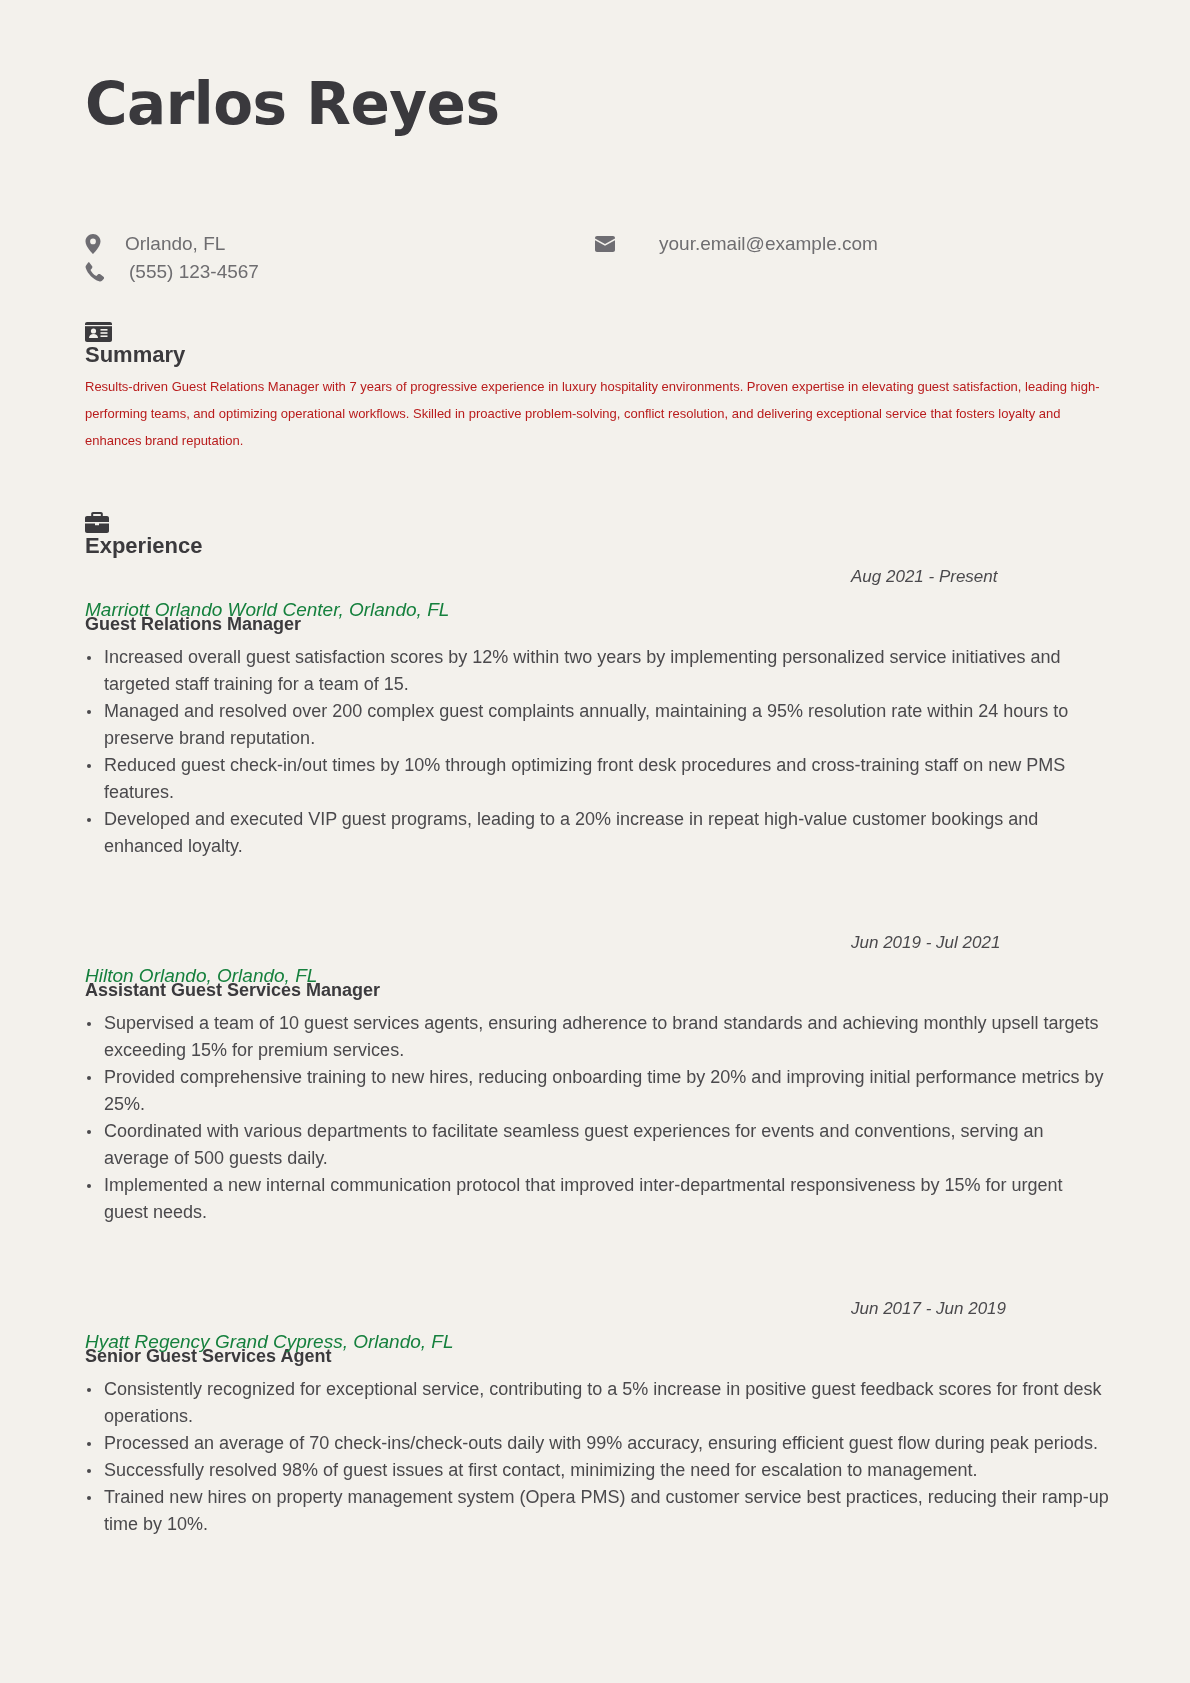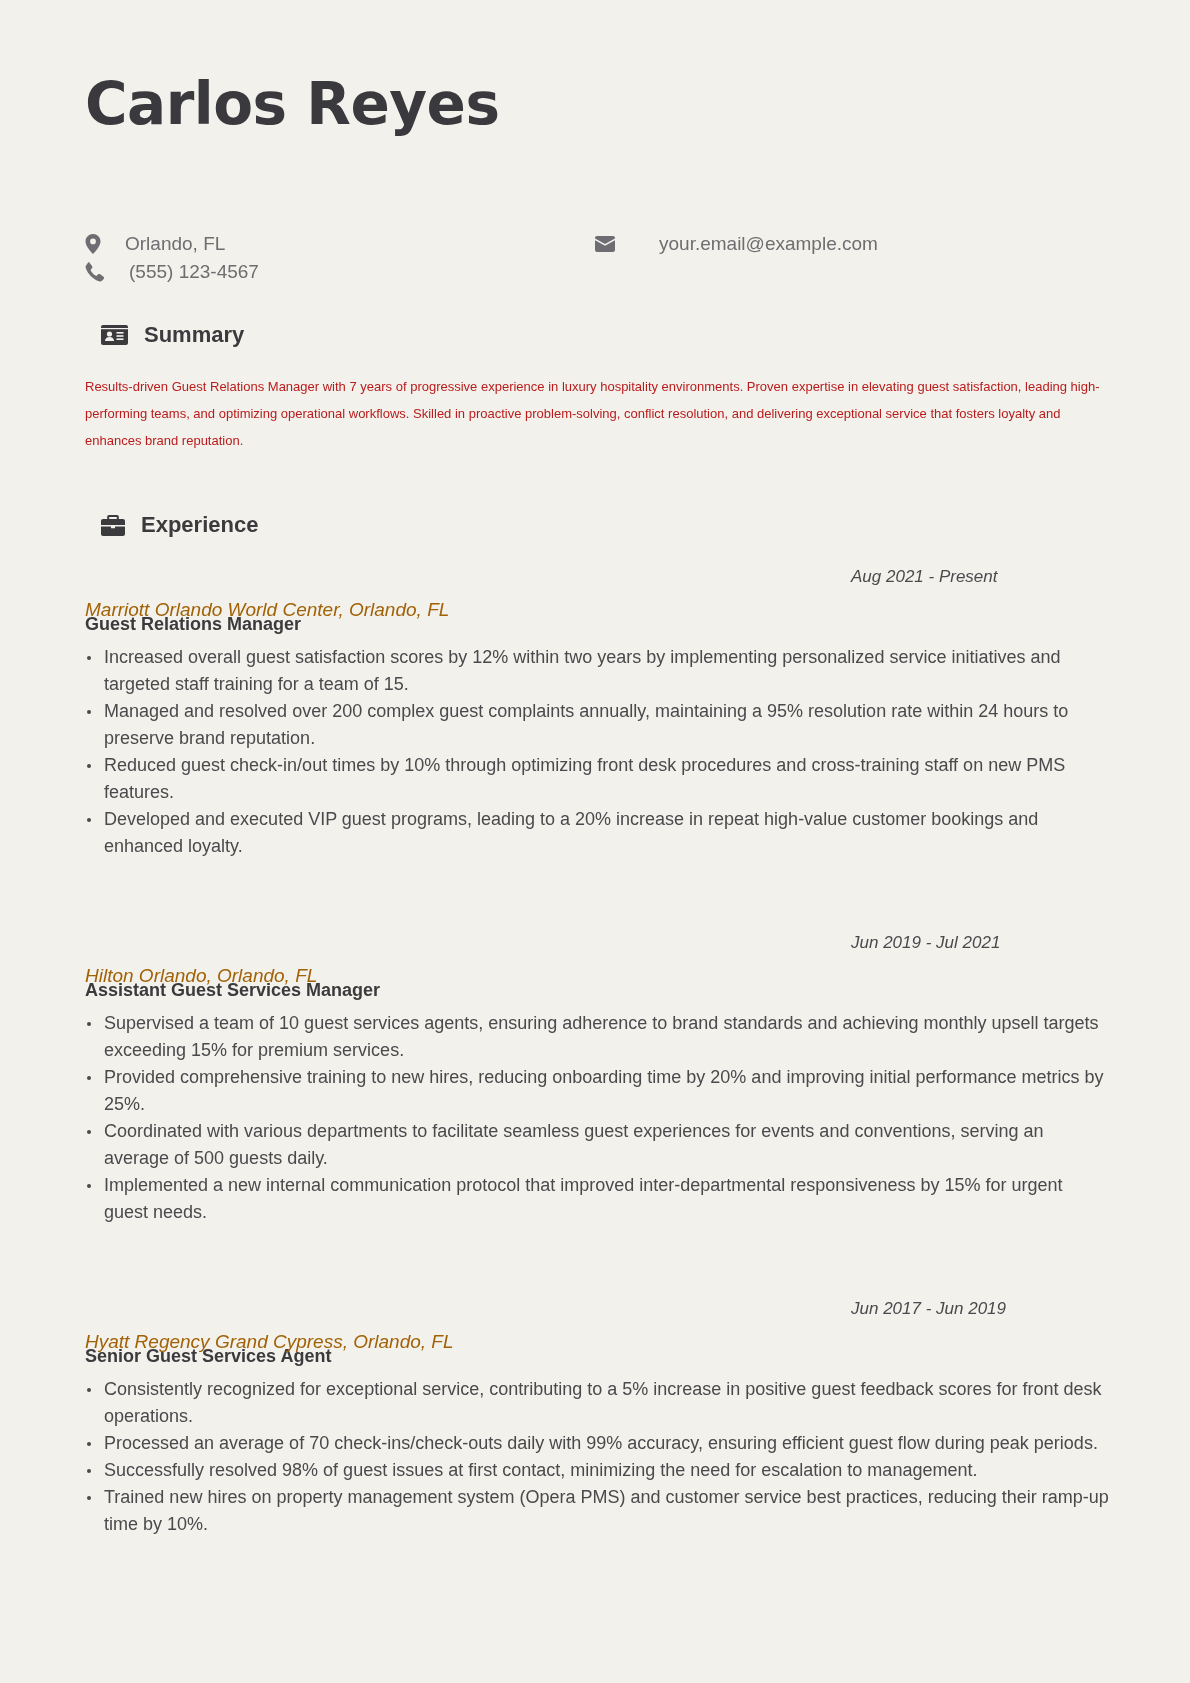--- a/index.html
+++ b/index.html
@@ -15,32 +15,32 @@
   .name {
     position: absolute; left: 0; top: 70px;
     font-size: 58px; font-weight: bold; color: #3a393d;
     letter-spacing: -0.5px; margin: 0;
     font-family: "DejaVu Sans", sans-serif;
   }
   .contact { position: absolute; top: 210px; left: 0; width: 1020px; font-size: 19px; color: #6e6d70; }
   .contact-item { position: absolute; display: flex; align-items: center; margin-top: 23px; }
   .contact-item svg { fill: #6e6d72; }
   .section-head {
-    position: absolute; left: 16px; display: flex; align-items: center;
-    font-size: 22px; font-weight: bold; color: #3b3a3d;
+    position: absolute; left: 0; display: flex; 
+    font-size: 22px; font-weight: bold; color: #3b3a3d; flex-direction: column;
   }
   .section-head svg { fill: #3b3a3d; margin-right: 16px; }
   .summary {
     position: absolute; left: 0; top: 373px; width: 1020px;
     font-size: 13px; line-height: 27px; color: #b91c1c; margin: 0;
   }
   .job { position: absolute; left: 0; width: 1020px; }
   .job-title { position: absolute; left: 0; top: 0; font-size: 18px; font-weight: bold; color: #3b3a3d; margin-top: 48px; }
   .job-date { position: absolute; left: 766px; top: 1px; font-size: 17px; font-style: italic; color: #4a494c; }
-  .job-company { position: absolute; left: 0; top: 33px; font-size: 19px; font-style: italic; color: #a16207; }
+  .job-company { position: absolute; left: 0; top: 33px; font-size: 19px; font-style: italic; color: #15803d; }
   .bullets { position: absolute; left: 0; top: 78px; width: 1025px; margin: 0; padding: 0; list-style: none; }
   .bullets li {
     position: relative; padding-left: 19px;
     font-size: 18px; line-height: 27px; color: #4a494c;
   }
   .bullets li::before {
     content: ""; position: absolute; left: 2px; top: 12px;
     width: 4px; height: 4px; border-radius: 50%; background: #4a494c;
   }
 </style>

